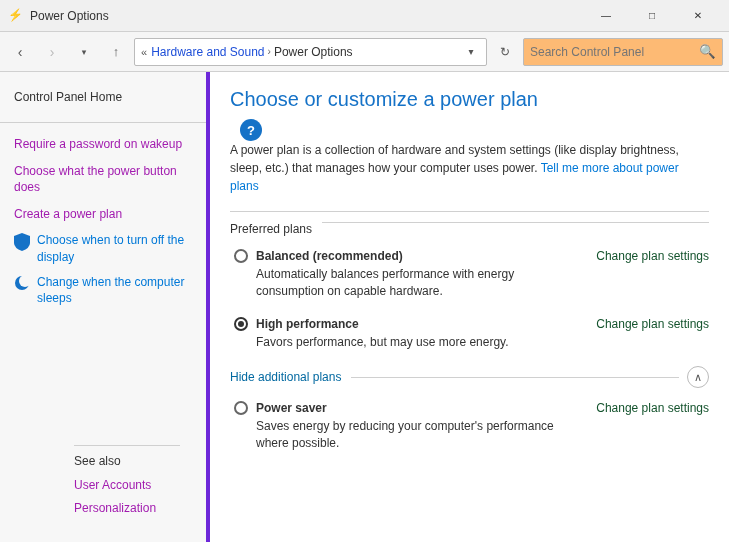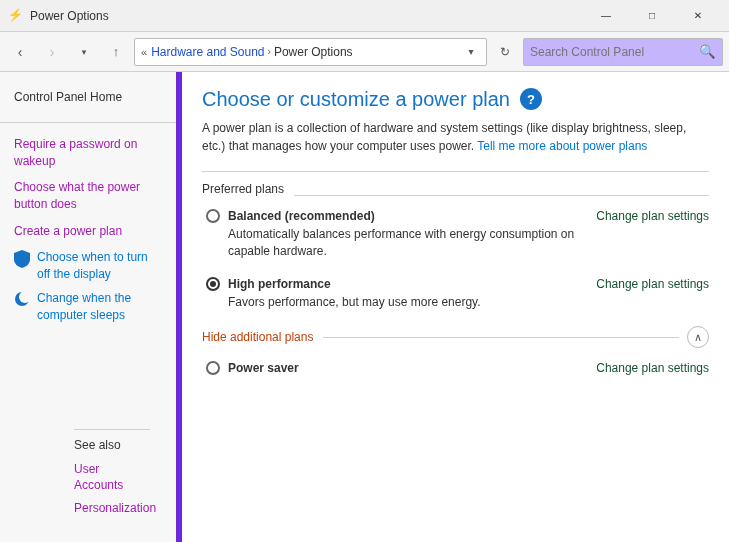--- a/index.html
+++ b/index.html
@@ -65,21 +65,21 @@
     .refresh-btn {
       width: 28px; height: 28px;
       border: none; background: transparent;
       cursor: pointer; color: #555; font-size: 12px;
       display: flex; align-items: center; justify-content: center;
       border-radius: 2px;
     }
     .search-box {
       width: 200px; height: 28px;
       border: 1px solid #bbb;
-      background: #c4b5fd;
+      background: #fdba74;
       display: flex; align-items: center;
       border-radius: 2px;
       overflow: hidden;
     }
     .search-input {
       flex: 1; height: 100%;
       border: none; outline: none;
       padding: 0 6px; font-size: 12px;
       background: transparent;
     }
@@ -91,23 +91,23 @@
     }
 
     
     .main-container {
       display: flex;
       height: calc(542px - 32px - 40px);
     }
 
     
     .sidebar {
-      width: 182px;
+      width: 210px;
       background: #f7f7f7;
-      border-right: 6px solid #6d28d9;
+      border-right: 4px solid #6d28d9;
       padding: 12px 0;
       display: flex;
       flex-direction: column;
       overflow-y: auto;
     }
     .sidebar-main { flex: 1; }
     .sidebar-link {
       display: block;
       padding: 5px 14px;
       color: #a21caf;
@@ -180,21 +180,21 @@
     .learn-more-link { color: #0078d7; text-decoration: none; }
 
     .divider-line {
       border: none;
       border-top: 1px solid #d0d0d0;
       margin: 10px 0;
     }
 
     .section-header {
       display: flex;
-      align-items: flex-end;
+      align-items: flex-start;
       margin-bottom: 12px;
     }
     .section-title {
       font-size: 12px;
       color: #333;
       margin-right: 10px;
       white-space: nowrap;
     }
     .section-line {
       flex: 1;
@@ -254,21 +254,21 @@
       margin-top: 1px;
     }
 
     .hide-section-header {
       display: flex;
       align-items: center;
       margin-bottom: 12px;
     }
     .hide-section-title {
       font-size: 12px;
-      color: #c2410c;
+      color: #0369a1;
       margin-right: 10px;
       white-space: nowrap;
     }
     .hide-section-line {
       flex: 1; height: 1px; background: #d0d0d0;
     }
     .collapse-btn {
       width: 22px; height: 22px;
       border: 1px solid #bbb;
       border-radius: 50%;
@@ -343,21 +343,21 @@
 
     <div class="see-also-section">
       <div class="sidebar-divider"></div>
       <div class="see-also-title">See also</div>
       <a class="sidebar-link" style="padding: 3px 0;">User Accounts</a>
       <a class="sidebar-link" style="padding: 3px 0;">Personalization</a>
     </div>
   </div>
 
   <div class="content">
-    <div style="display:flex; justify-content:flex-start; align-items:flex-start;">
+    <div style="display:flex; justify-content:flex-start; align-items:flex-start;flex-direction:column;">
       <h1 class="page-title">Choose or customize a power plan</h1>
       <div class="help-icon">?</div>
     </div>
 
     <p class="page-description">
       <span>A power plan is a collection of hardware and system settings (like display brightness, sleep, etc.) that manages how your computer uses power.</span>
       <a class="learn-more-link">Tell me more about power plans</a>
     </p>
 
     <hr class="divider-line">
@@ -394,18 +394,19 @@
       <div class="hide-section-line"></div>
       <button class="collapse-btn">∧</button>
     </div>
 
     <div class="plan-item">
       <div class="plan-item-info">
         <div class="plan-name-row">
           <div class="radio-btn"></div>
           <span class="plan-name">Power saver</span>
         </div>
+        <div class="plan-desc">Saves energy by reducing your computer's performance where possible.</div>
       </div>
       <a class="change-plan-link">Change plan settings</a>
     </div>
 
   </div>
 </div>
 
 </body></html>

